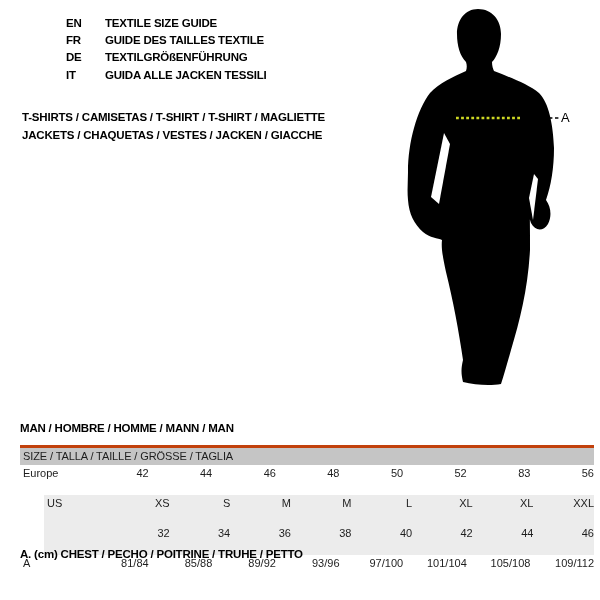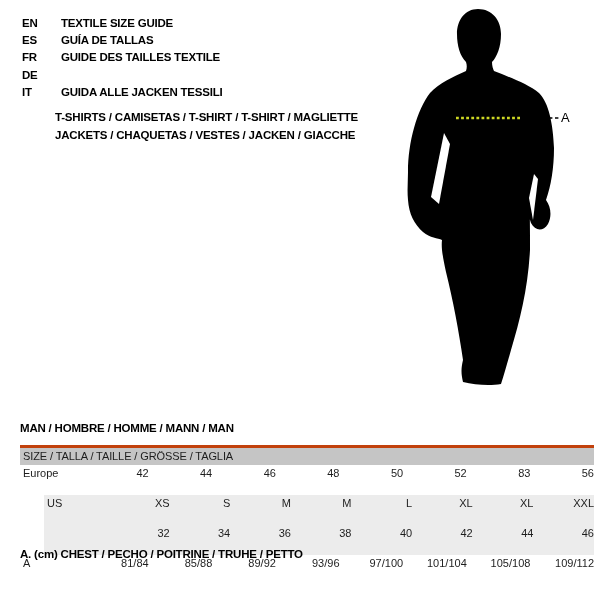--- a/index.html
+++ b/index.html
@@ -3,26 +3,26 @@
 <meta charset="utf-8">
 <style>
   html,body { margin:0; padding:0; }
   #canvas {
     position:relative; width:600px; height:600px; background:#ffffff;
     font-family:"Liberation Sans","DejaVu Sans",sans-serif; color:#000;
     overflow:hidden;
   }
   
   .lang-block { position:absolute; left:22px; top:15px; }
-  .lang-row { display:grid; grid-template-columns:39px auto; line-height:17.2px; }
+  .lang-row { display:grid; grid-template-columns:39px auto; line-height:17.2px;margin-left:44px; }
   .lang-code, .lang-label {
     font-size:11.5px; font-weight:700; letter-spacing:-0.2px; white-space:nowrap;
   }
   
-  .categories { position:absolute; left:22px; top:109px;margin-left:33px; }
+  .categories { position:absolute; left:22px; top:109px; }
   .cat-line { font-size:11.5px; font-weight:700; letter-spacing:-0.2px; line-height:17.5px; white-space:nowrap; }
   
   .figure-svg { position:absolute; left:0; top:0; width:600px; height:600px; pointer-events:none; }
   .a-label {
     position:absolute; left:561px; top:110px; font-size:13px; font-weight:400;
     letter-spacing:-0.2px;
   }
   
   .man-title {
     position:absolute; left:20px; top:422px; font-size:11.5px; font-weight:700;
@@ -51,29 +51,26 @@
 <body>
 
 <div id="canvas">
 
   <div class="lang-block">
     <div class="lang-row">
       <span class="lang-code">EN</span>
       <span class="lang-label">TEXTILE SIZE GUIDE</span>
     </div>
     <div class="lang-row">
-      <span class="lang-code">ES</span>
-      <span class="lang-label">GUÍA DE TALLAS</span>
-    </div>
-    <div class="lang-row">
       <span class="lang-code">FR</span>
       <span class="lang-label">GUIDE DES TAILLES TEXTILE</span>
     </div>
     <div class="lang-row">
       <span class="lang-code">DE</span>
+      <span class="lang-label">TEXTILGRÖßENFÜHRUNG</span>
     </div>
     <div class="lang-row">
       <span class="lang-code">IT</span>
       <span class="lang-label">GUIDA ALLE JACKEN TESSILI</span>
     </div>
   </div>
 
   <div class="categories">
     <div class="cat-line">T-SHIRTS / CAMISETAS / T-SHIRT / T-SHIRT / MAGLIETTE</div>
     <div class="cat-line">JACKETS / CHAQUETAS / VESTES / JACKEN / GIACCHE</div>

